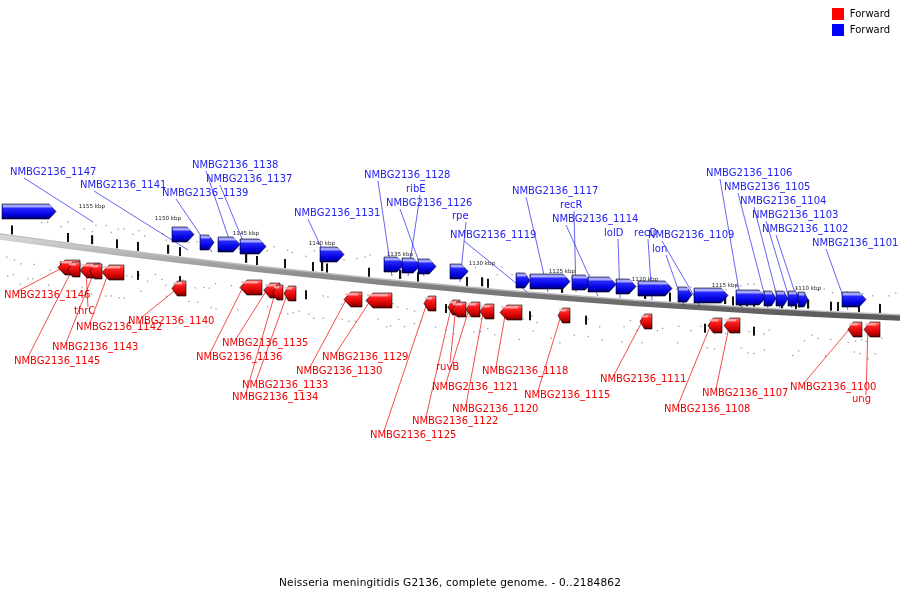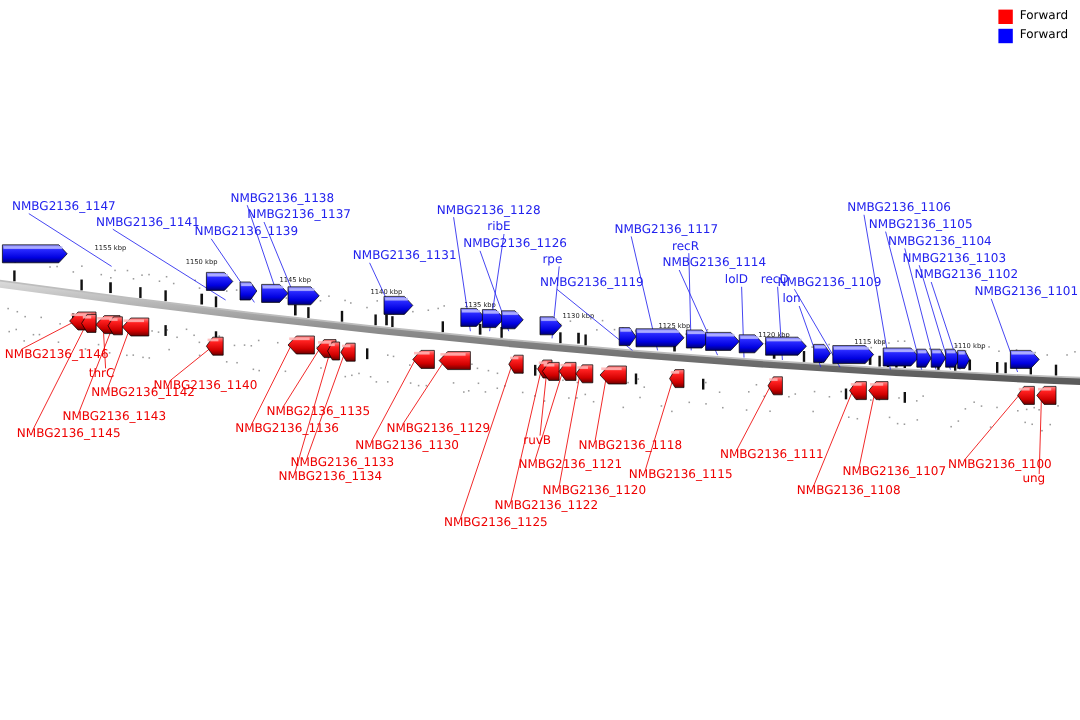--- a/index.html
+++ b/index.html
@@ -606,13 +606,14 @@
     <div class="legend-row">
       <span class="legend-swatch" style="background:#ff0000"></span>
       <span class="legend-label">Forward</span>
     </div>
     <div class="legend-row">
       <span class="legend-swatch" style="background:#0000ff"></span>
       <span class="legend-label">Forward</span>
     </div>
   </div>
 
+  <div class="caption">Neisseria meningitidis G2136, complete genome. - 0..2184862</div>
 </div>
 
 </body></html>

